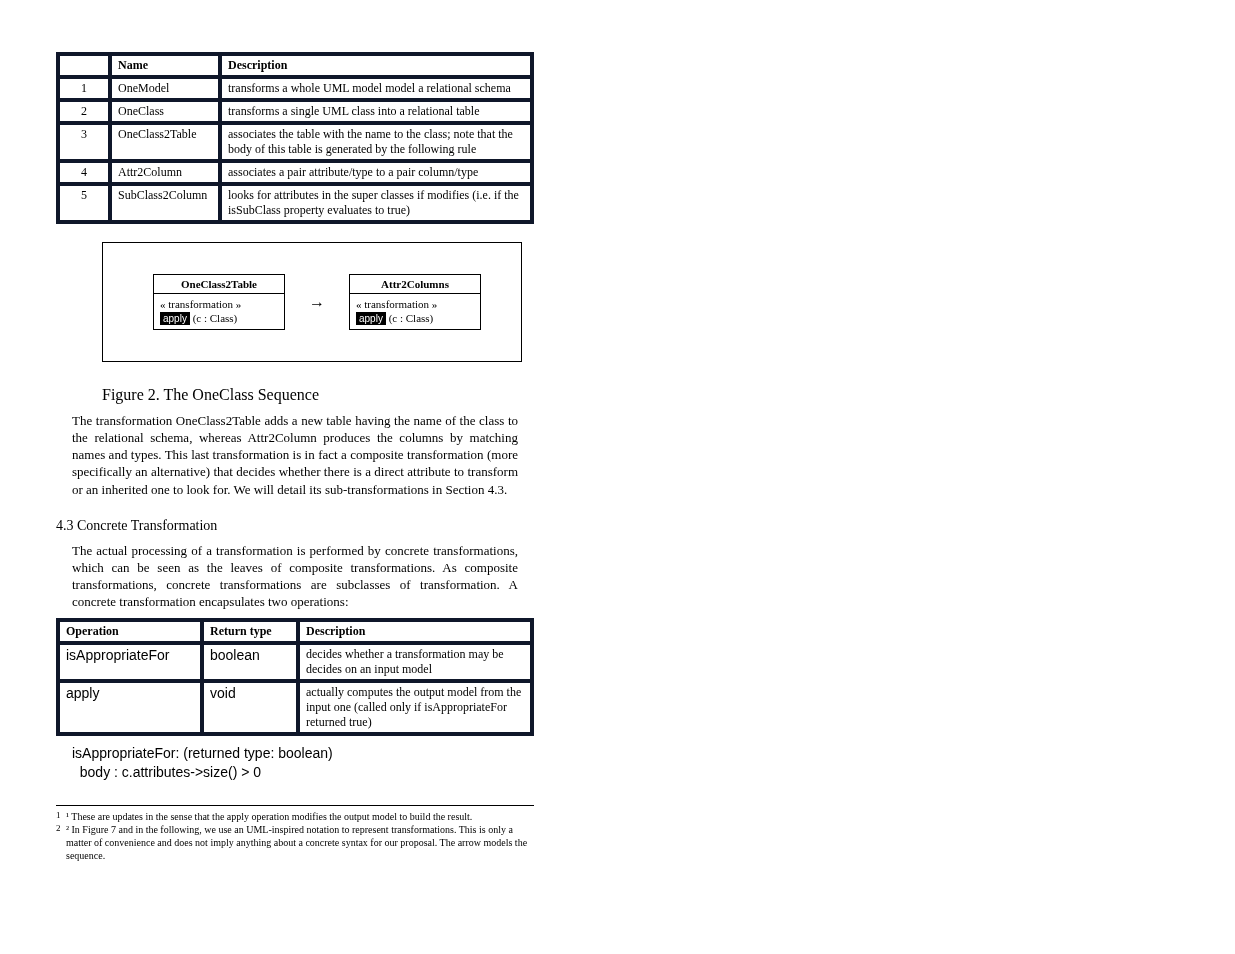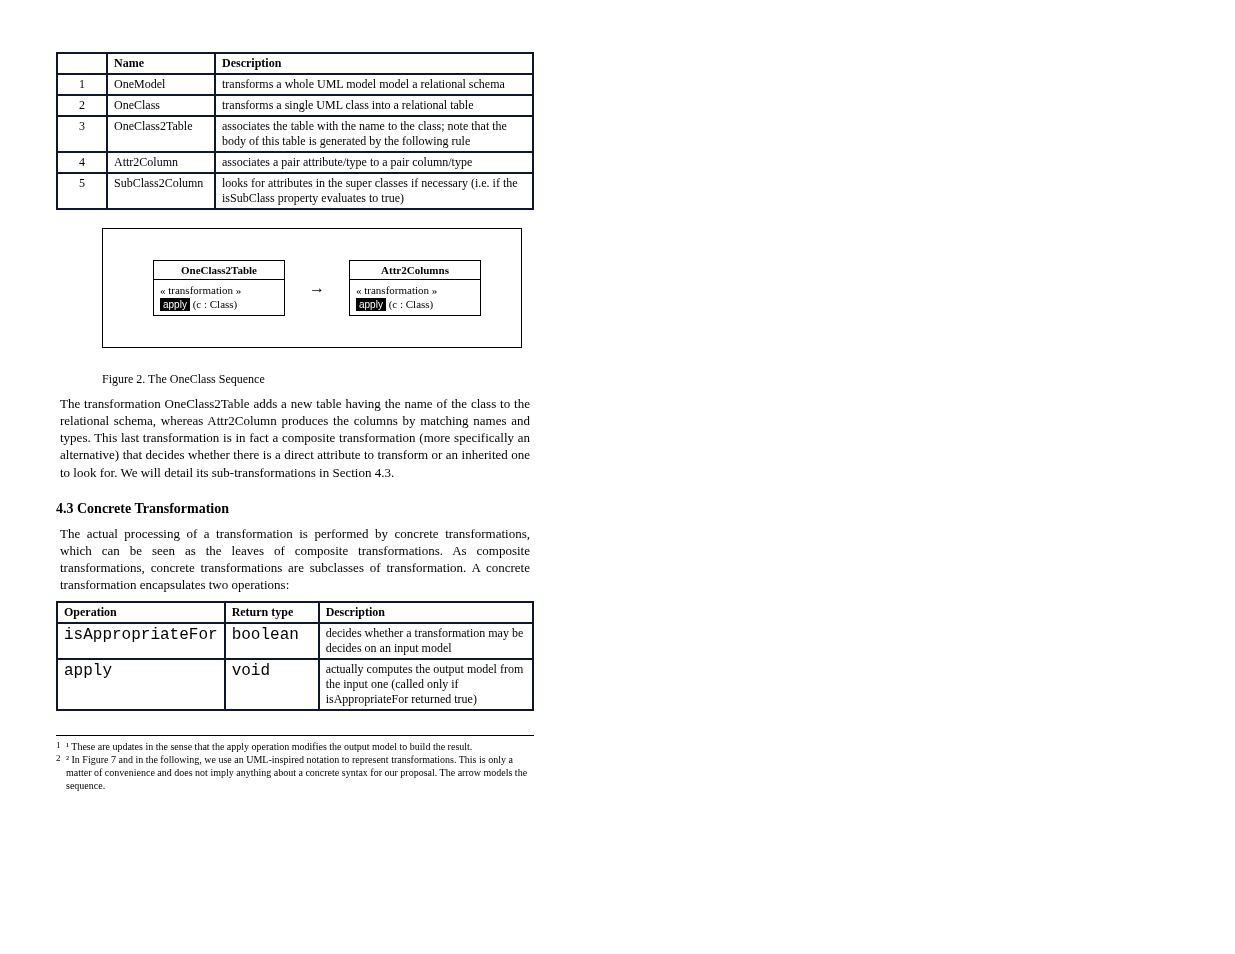--- a/index.html
+++ b/index.html
@@ -1,35 +1,35 @@
 <!DOCTYPE html>
 <html><head>
 <meta charset="utf-8">
 <style>
 html,body{margin:0;padding:0;background:#fff;font-family:"Times New Roman",Times,serif;color:#000}
 .page{width:1235px;height:954px;position:relative;box-sizing:border-box;padding:48px 56px 0 56px}
 .col{width:478px}
-p{font-size:13px;line-height:1.32;margin:8px 4px;text-align:justify}
+p{font-size:13px;line-height:1.32;margin:8px 16px;text-align:justify}
 .tbl{border-collapse:collapse;width:100%;font-size:12px}
-.tbl th,.tbl td{border:2px solid #0f172a;padding:2px 6px;vertical-align:top;text-align:left}
+.tbl th,.tbl td{border:4px solid #0f172a;padding:2px 6px;vertical-align:top;text-align:left}
 .tbl thead th{font-weight:bold}
 .tbl.t1{margin-top:4px}
 .tbl.t1 td:nth-child(1){width:36px;text-align:center}
 .tbl.t1 td:nth-child(2){width:94px}
 .figwrap{border:1px solid #000;margin:18px 0 8px 46px;width:420px;height:120px;position:relative;display:flex;align-items:center;gap:28px;padding-left:50px;box-sizing:border-box}
 .classbox{border:1px solid #000;width:130px;font-size:11px}
 .classbox .title{border-bottom:1px solid #000;text-align:center;font-weight:bold;padding:3px 0}
 .classbox .body{padding:4px 6px;line-height:1.25}
 .kw{display:inline-block;background:#000;color:#fff;padding:0 3px;font-family:Helvetica,Arial,sans-serif;font-size:10px;line-height:13px;height:13px}
 .arrow{font-size:16px;margin:0 -4px}
-.figcap{font-size:12px;margin:24px 0 0 46px}
-.subhead{font-size:14px;font-weight:bold;margin:20px 0 6px 0}
+.figcap{font-size:16px;margin:24px 0 0 46px}
+.subhead{font-size:14px;font-weight:normal;margin:20px 0 6px 0}
 .tbl.t2 td:nth-child(1){width:128px}
 .tbl.t2 td:nth-child(2){width:80px}
-.tt{font-family:Liberation Mono, monospace;font-size:16px}
+.tt{font-family:Liberation Sans, sans-serif;font-size:14px}
 .hr{border:none;border-top:1px solid #000;margin:24px 0 4px 0;width:100%}
 .foot{font-size:10px;line-height:1.3}
 .footno{display:table}
 .footno>span:first-child{display:table-cell;width:10px;font-size:9px;vertical-align:top}
 .footno>span:last-child{display:table-cell}
 </style>
 </head>
 <body>
 
 <div class="page">
@@ -60,21 +60,21 @@
           <td>associates the table with the name to the class; note that the body of this table is generated by the following rule</td>
         </tr>
         <tr>
           <td>4</td>
           <td>Attr2Column</td>
           <td>associates a pair attribute/type to a pair column/type</td>
         </tr>
         <tr>
           <td>5</td>
           <td>SubClass2Column</td>
-          <td>looks for attributes in the super classes if necessary (i.e. if the isSubClass property evaluates to true)</td>
+          <td>looks for attributes in the super classes if modifies (i.e. if the isSubClass property evaluates to true)</td>
         </tr>
       </tbody>
     </table>
 
     <div class="figwrap">
       <div class="classbox">
         <div class="title">OneClass2Table</div>
         <div class="body">
           <div>« transformation »</div>
           <span class="kw">apply</span>
@@ -113,20 +113,22 @@
           <td>decides whether a transformation may be decides on an input model</td>
         </tr>
         <tr>
           <td class="tt">apply</td>
           <td class="tt">void</td>
           <td>actually computes the output model from the input one (called only if isAppropriateFor returned true)</td>
         </tr>
       </tbody>
     </table>
 
+    <p class="tt" style="white-space:pre">isAppropriateFor: (returned type: boolean)
+  body : c.attributes-&gt;size() &gt; 0</p>
 
     <hr class="hr">
     <div class="foot">
       <div class="footno">
         <span>1</span>
           <span>¹ These are updates in the sense that the apply operation modifies the output model to build the result.</span>
       </div>
       <div class="footno">
         <span>2</span>
           <span>² In Figure 7 and in the following, we use an UML-inspired notation to represent transformations. This is only a matter of convenience and does not imply anything about a concrete syntax for our proposal. The arrow models the sequence.</span>

